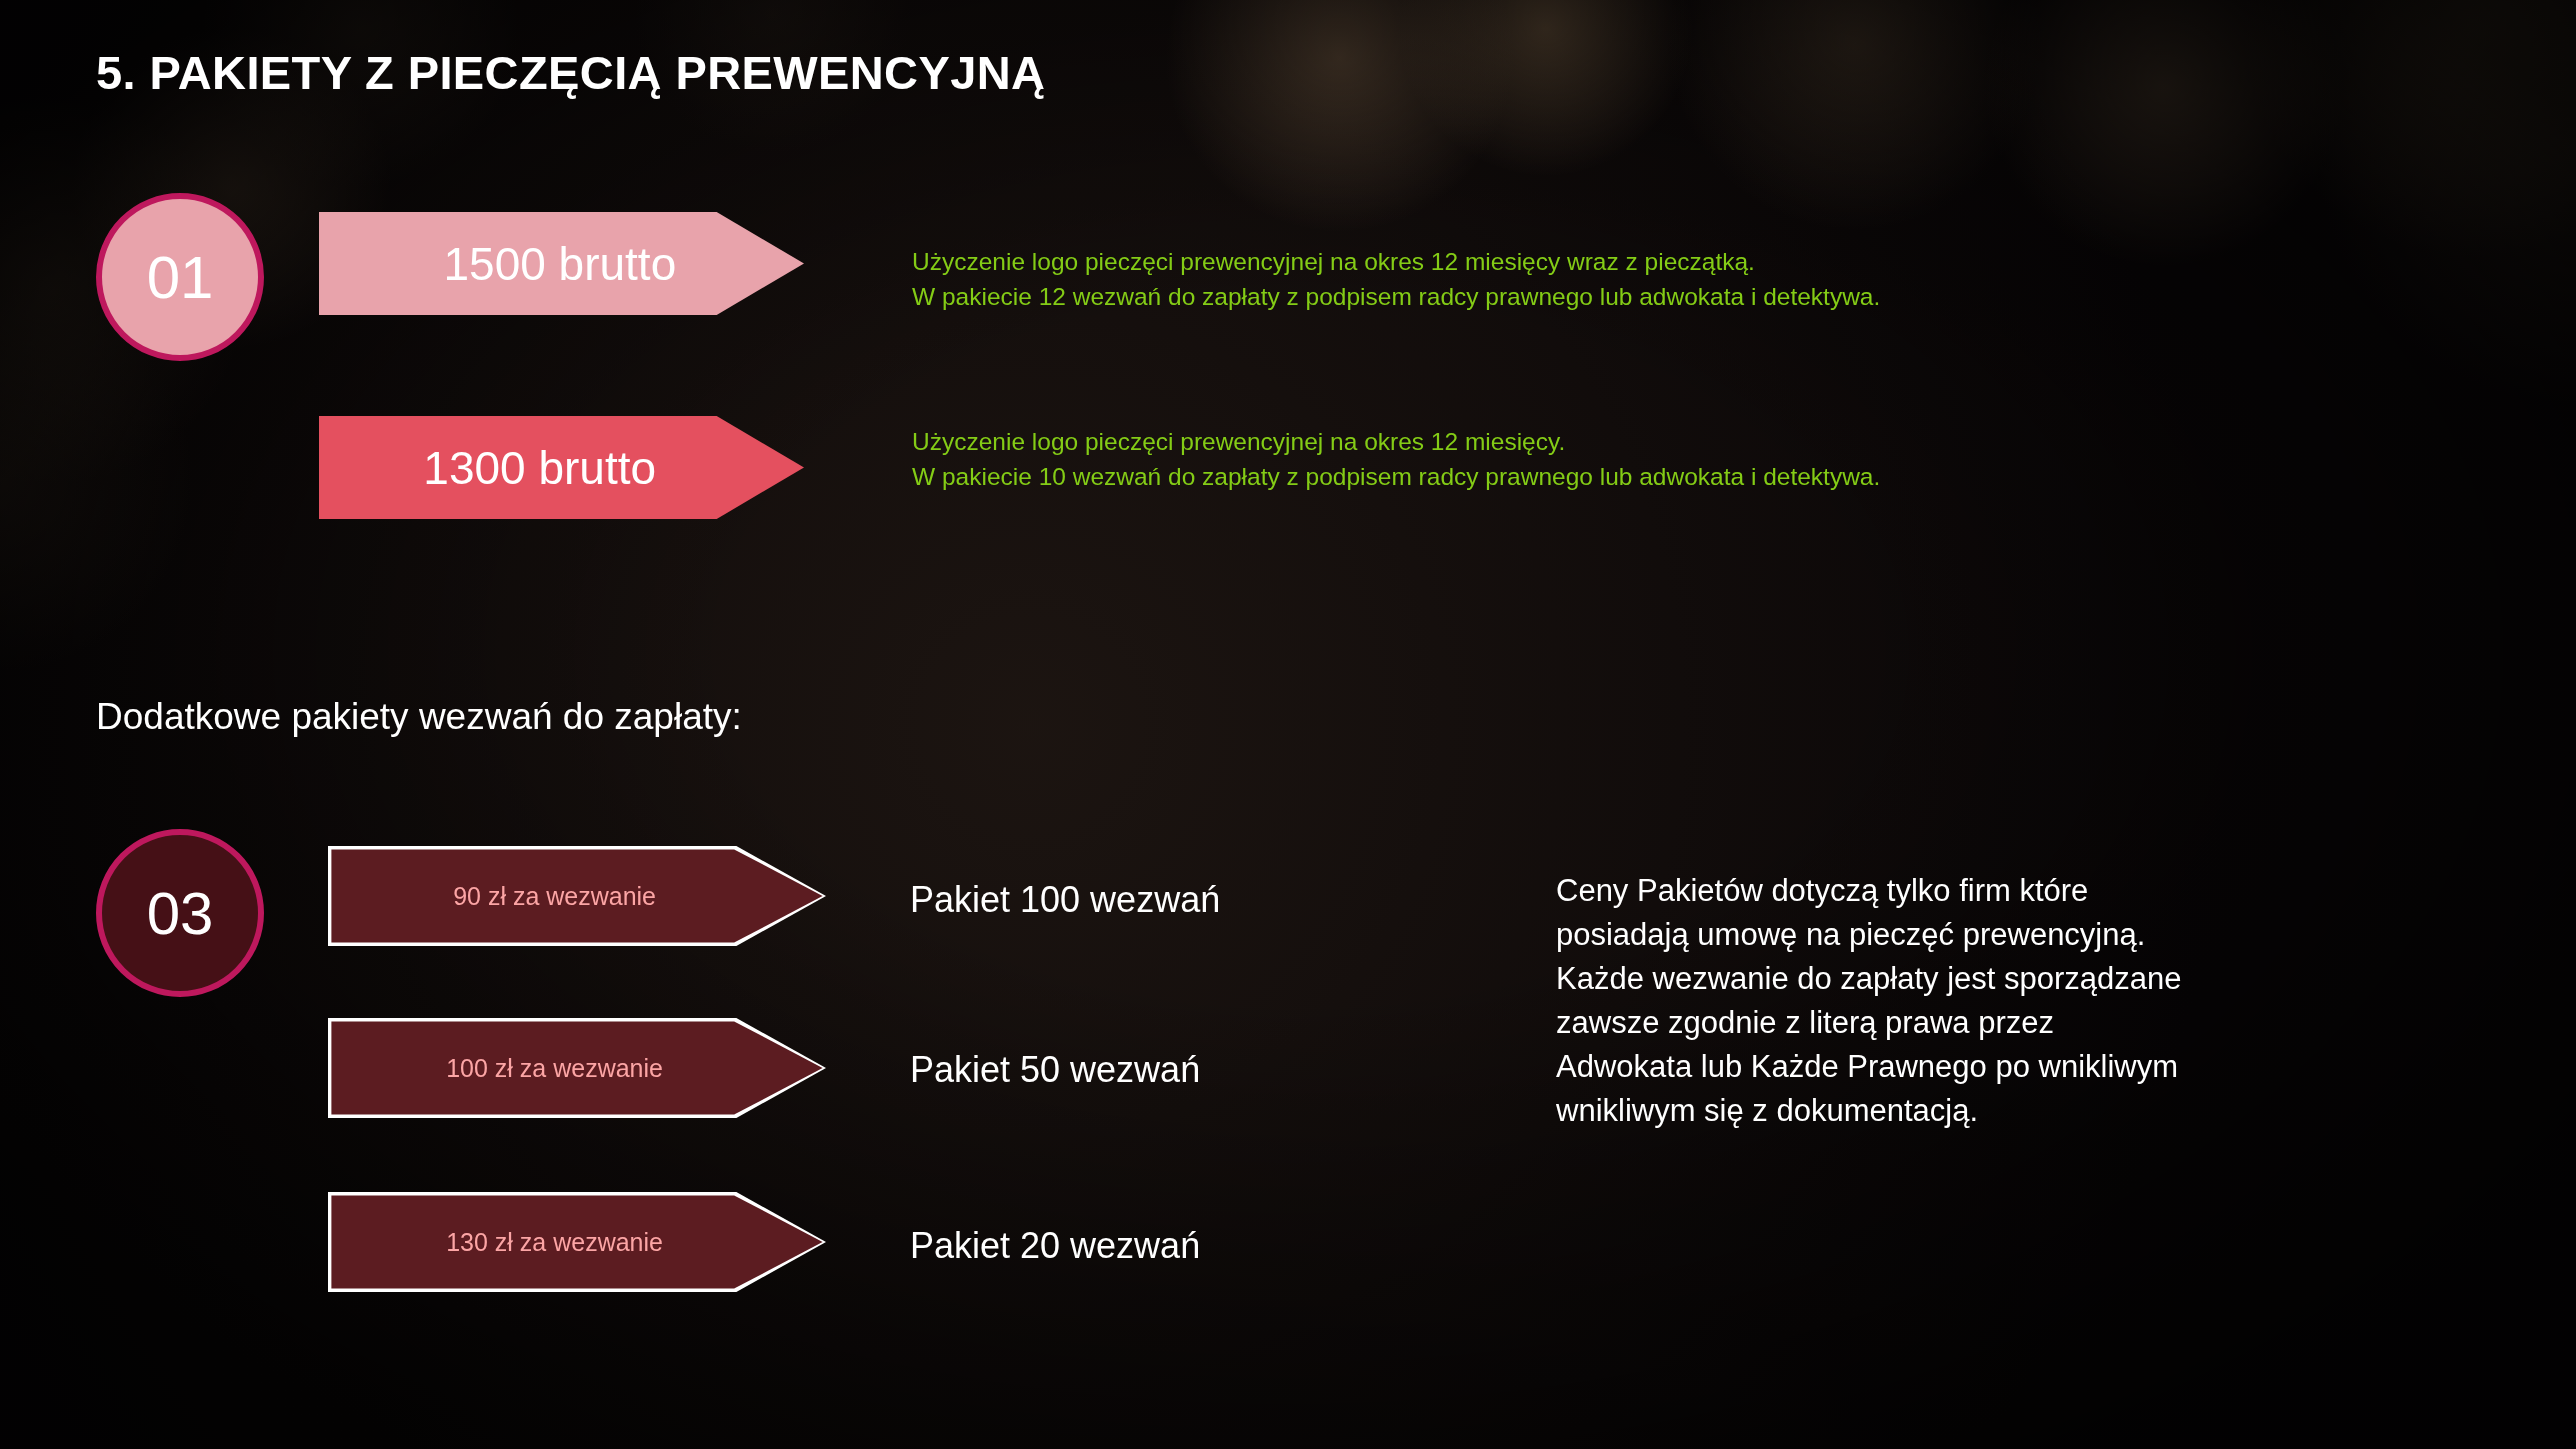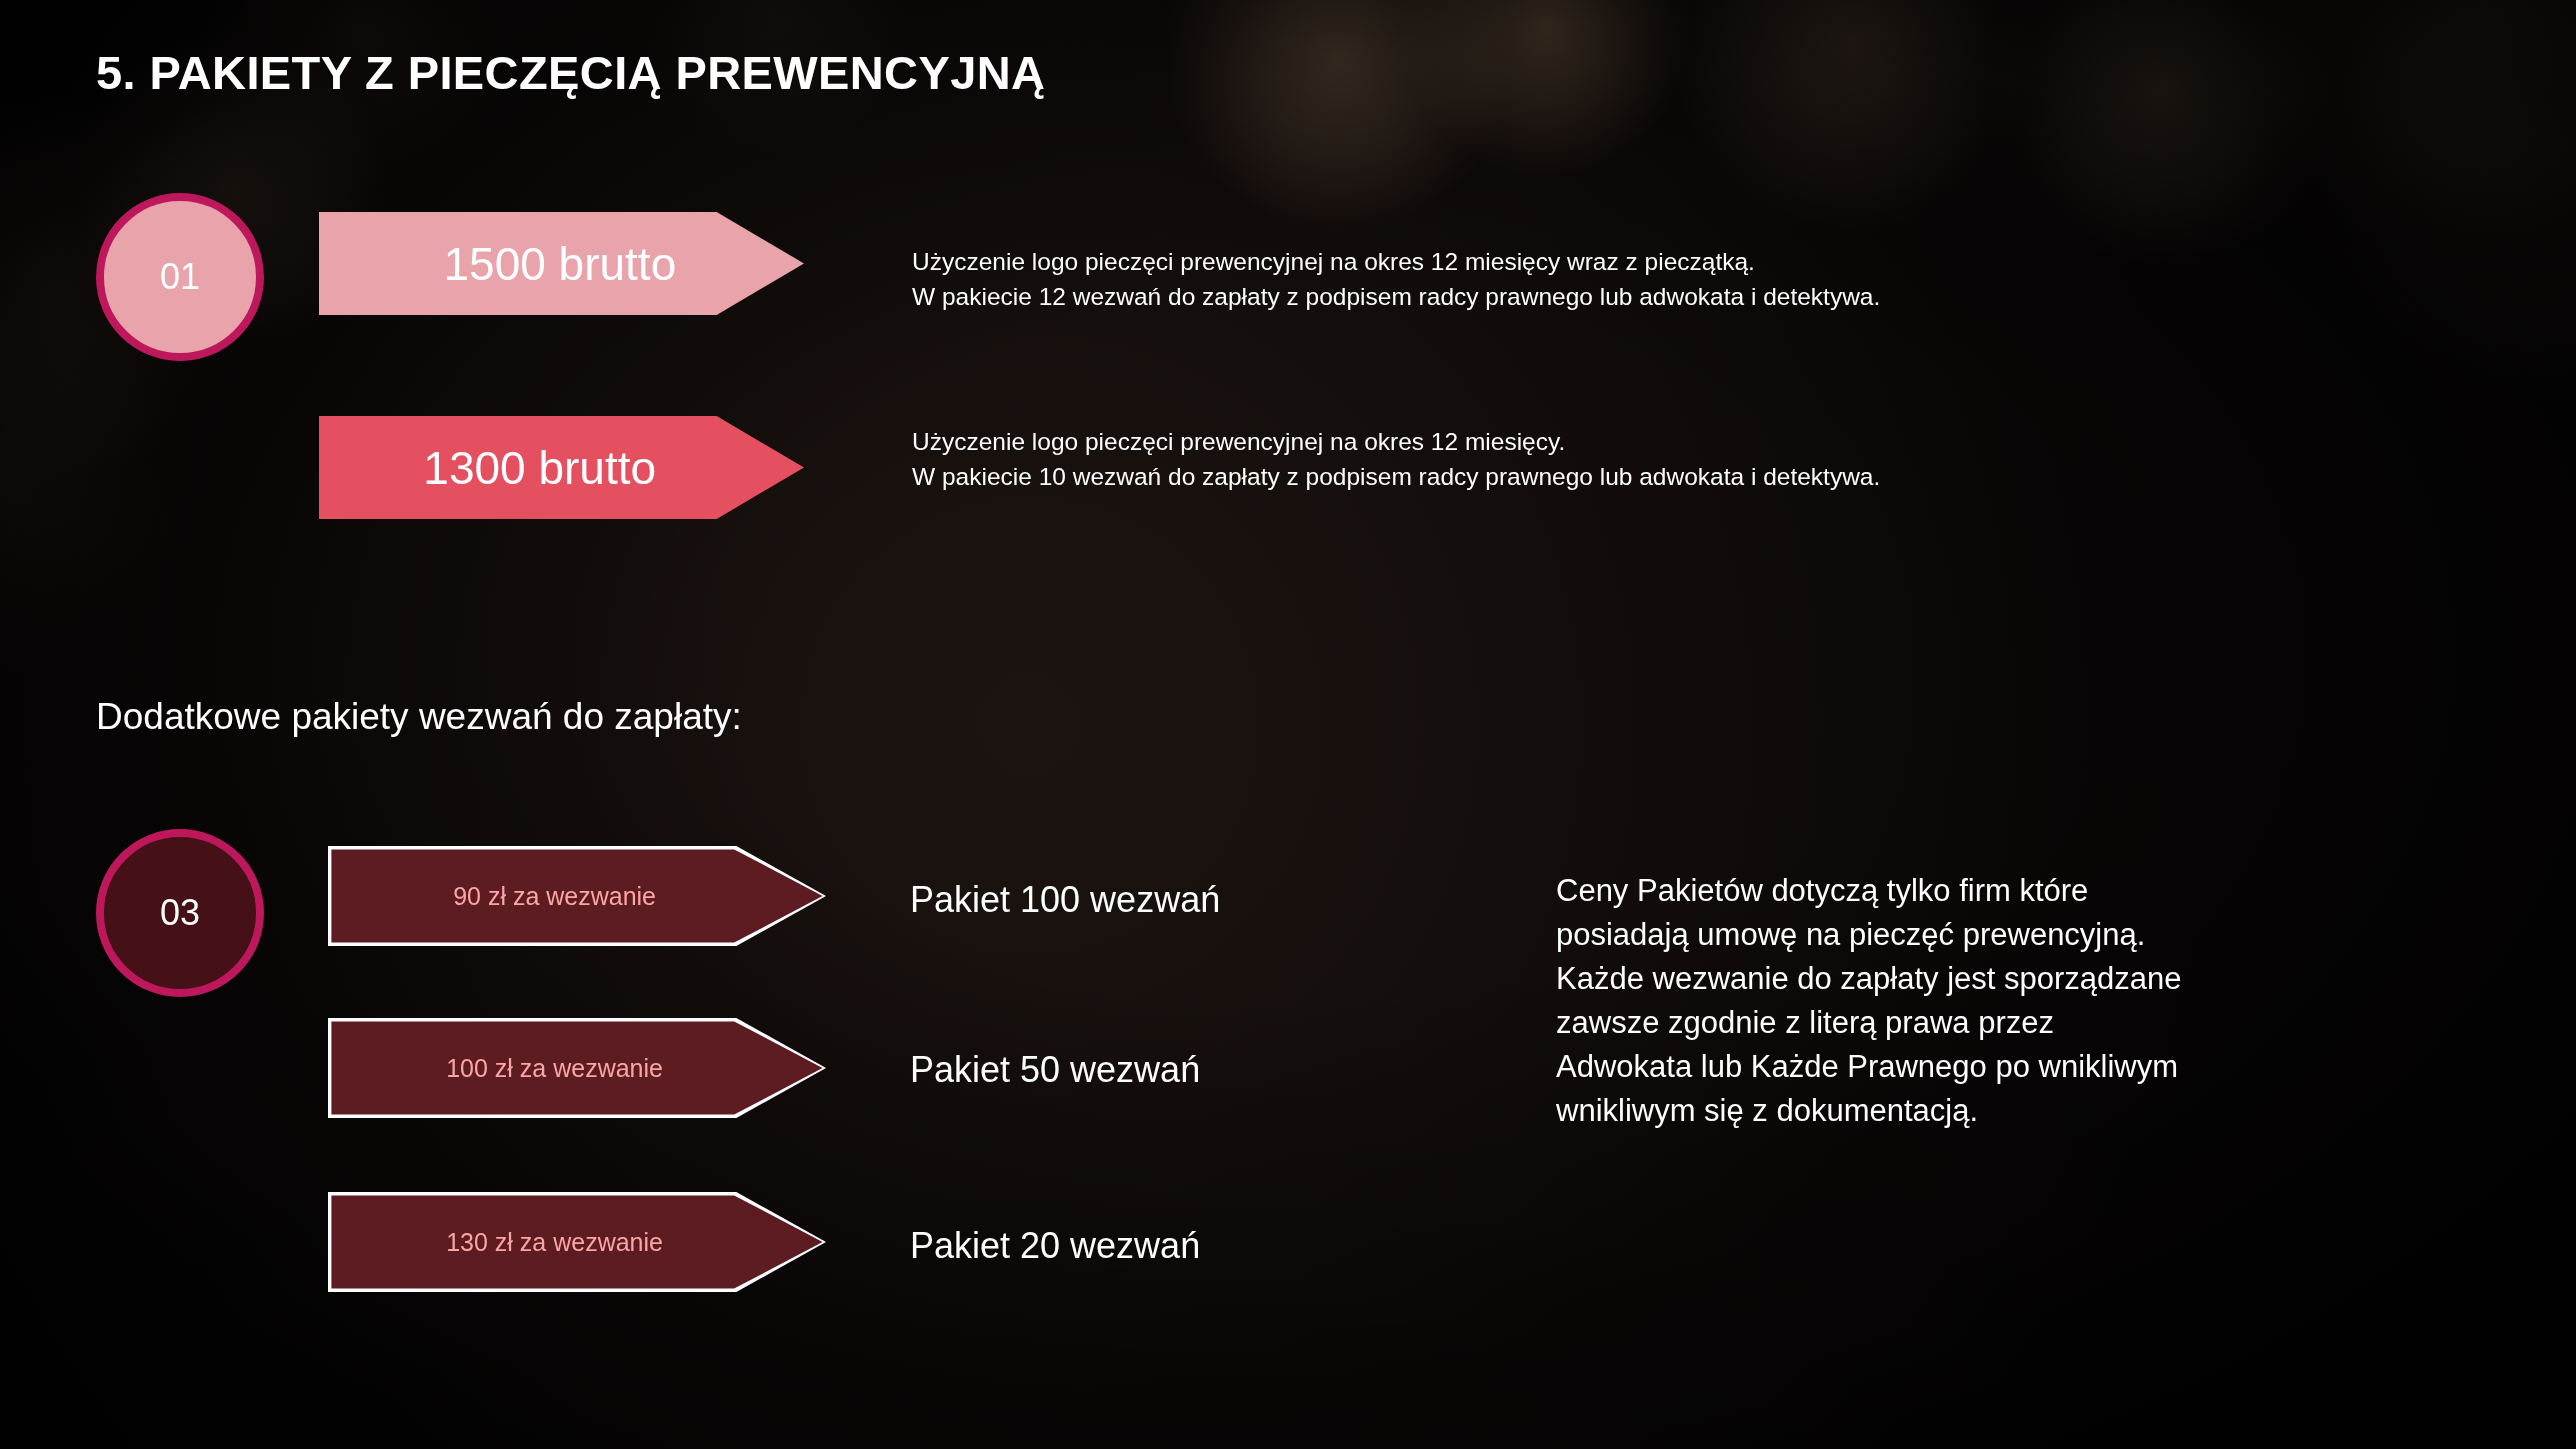--- a/index.html
+++ b/index.html
@@ -61,25 +61,25 @@
     color: #ffffff;
     white-space: nowrap;
   }
 
   
   .num-circle {
     position: absolute;
     width: 168px;
     height: 168px;
     border-radius: 50%;
-    border: 8px solid #be185d;
+    border: 6px solid #be185d;
     display: flex;
     align-items: center;
     justify-content: center;
-    font-size: 36px;
+    font-size: 60px;
     color: #ffffff;
     box-sizing: border-box;
   }
   #circle-01 { left: 96px; top: 193px; background: #e8a3ab; }
   #circle-02 { left: 96px; top: 386px; background: #e4505f; }
   #circle-03 { left: 96px; top: 829px; background: #451016; }
 
   
   .arrow {
     position: absolute;
@@ -130,21 +130,21 @@
 
   #arrow-90  { left: 328px; top: 846px; }
   #arrow-100 { left: 328px; top: 1018px; }
   #arrow-130 { left: 328px; top: 1192px; }
 
   
   .desc-block {
     position: absolute;
     font-size: 24.5px;
     line-height: 1.42;
-    color: #ffffff;
+    color: #84cc16;
   }
   #desc-01 { left: 912px; top: 245px; width: 1443px; }
   #desc-02 { left: 912px; top: 425px; width: 1443px; }
 
   .subhead {
     position: absolute;
     left: 96px;
     top: 696px;
     font-size: 37px;
     color: #ffffff;

